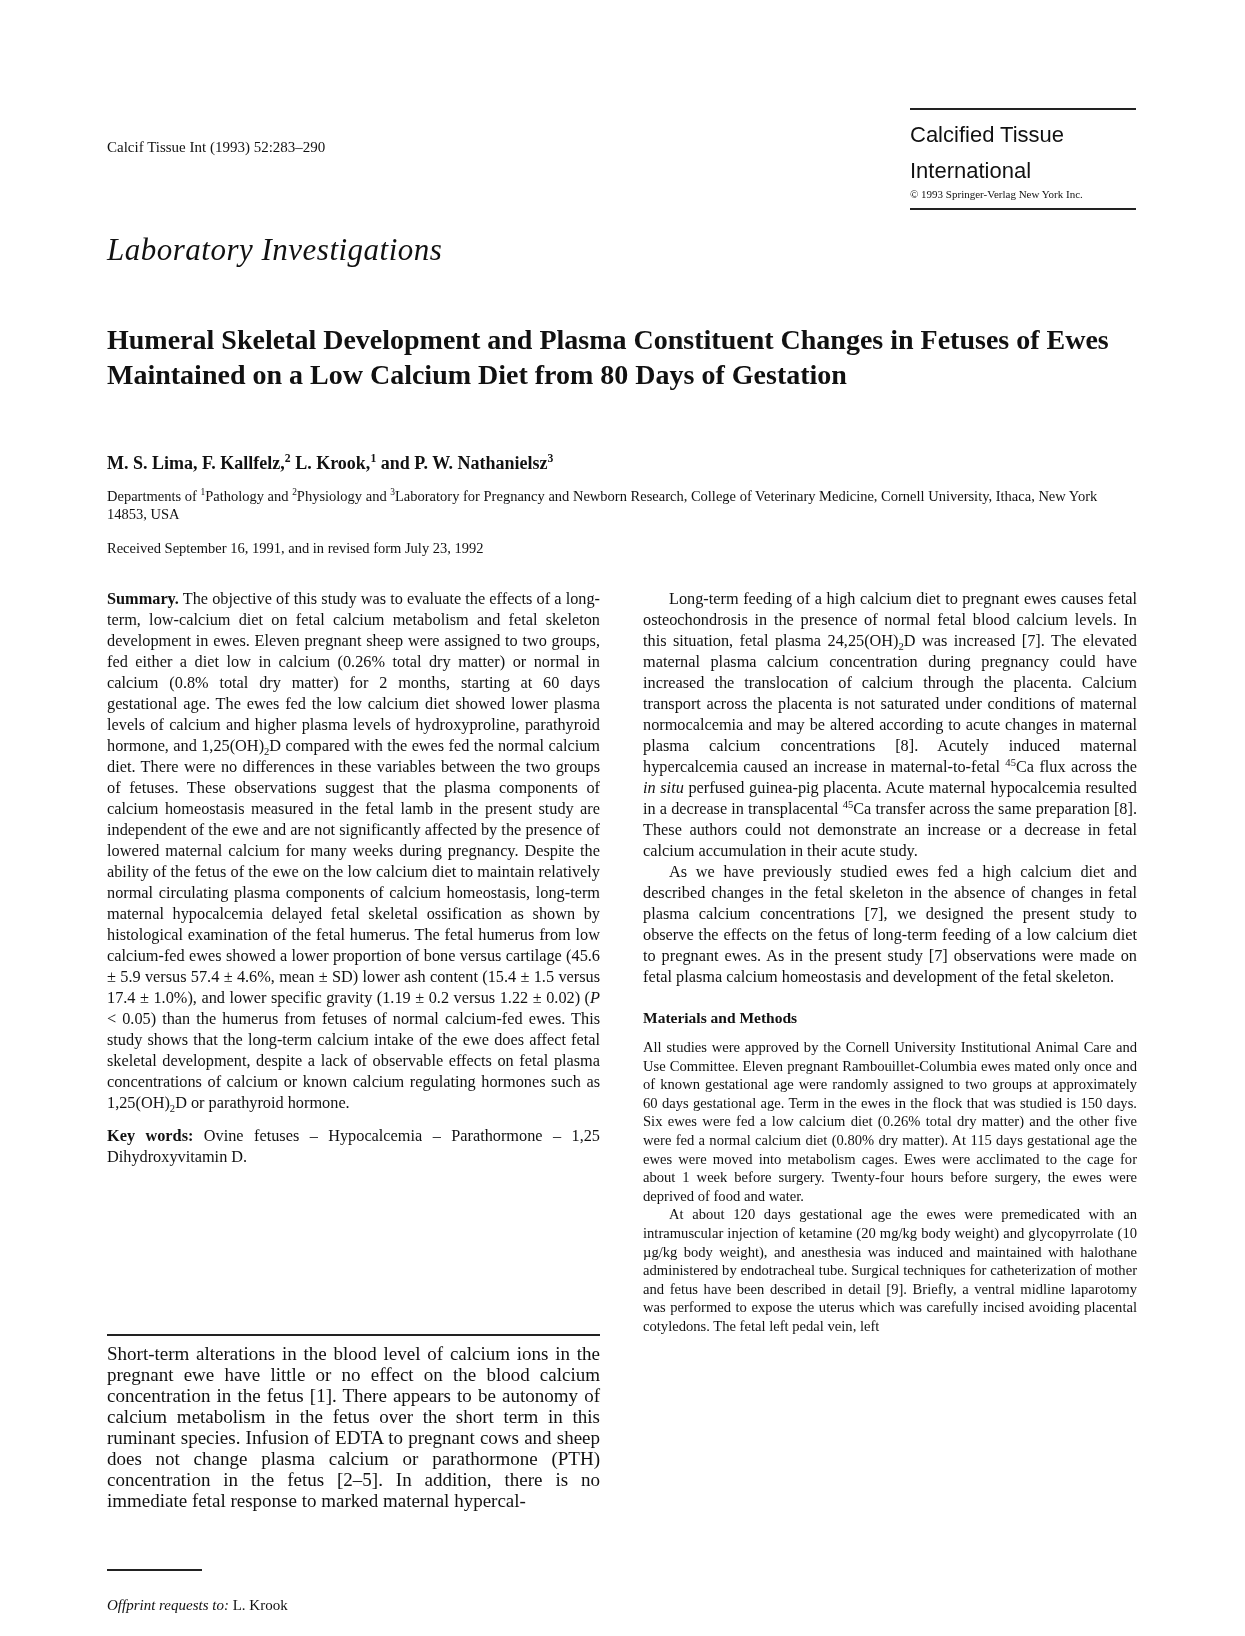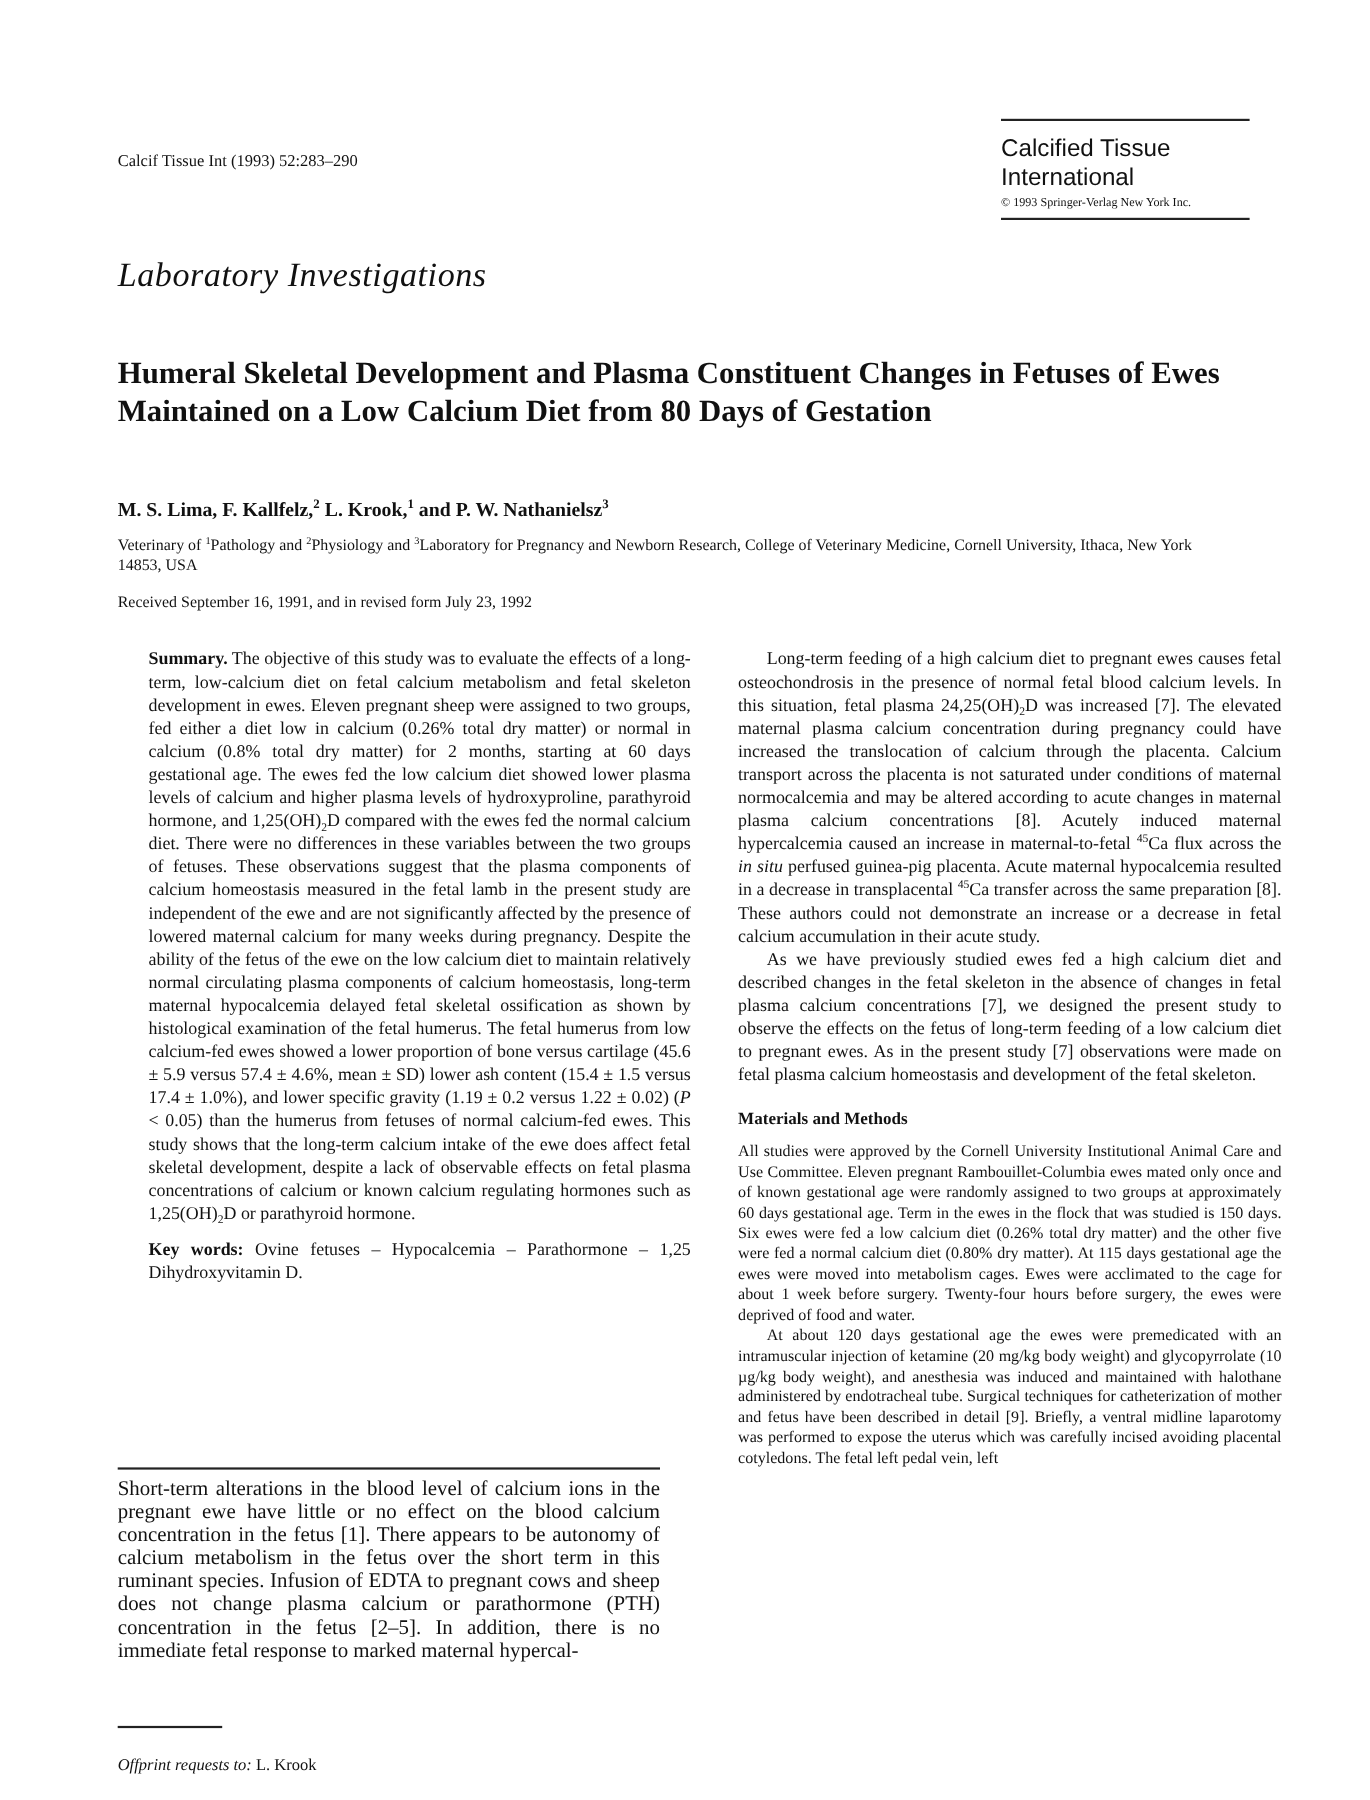--- a/index.html
+++ b/index.html
@@ -8,21 +8,21 @@
   .journal-ref { left: 107px; top: 101px; font-size: 15px; margin-top: 38px; }
   .brand-box { left: 910px; top: 108px; width: 226px; }
   .brand-rule { height: 2px; background: #222; width: 100%; }
   .brand-name { font-family: "Liberation Sans", sans-serif; font-size: 22px; line-height: 26px; margin-top: 12px; }
   .brand-copy { font-size: 11px; margin-top: 4px; margin-bottom: 8px; }
   .section-label { left: 107px; top: 232px; font-size: 31px; font-style: italic; letter-spacing: 0.5px; }
   .title { left: 107px; top: 322px; width: 1010px; font-size: 28px; font-weight: bold; line-height: 35px; }
   .authors { left: 107px; top: 453px; font-size: 18px; font-weight: bold; }
   .affil { left: 107px; top: 487px; width: 1010px; font-size: 14.5px; line-height: 18px; }
   .received { left: 107px; top: 540px; font-size: 14.5px; }
-  .col { position: absolute; font-size: 16.3px; line-height: 21px; text-align: justify; margin-left: 28px; }
+  .col { position: absolute; font-size: 16.3px; line-height: 21px; text-align: justify; }
   .col-left { left: 107px; top: 588px; width: 493px; }
   .col-right { left: 643px; top: 588px; width: 494px; }
   .col p { margin: 0; }
   .indent { text-indent: 26px; }
   .kw { margin-top: 12px !important; }
   .rule-full { position: absolute; left: 107px; top: 1334px; width: 493px; height: 2px; background: #222; }
   .intro { position: absolute; left: 107px; top: 1343px; width: 493px; font-size: 19px; line-height: 21px; text-align: justify; }
   .intro p { margin: 0; }
   .foot-rule { position: absolute; left: 107px; top: 1569px; width: 95px; height: 2px; background: #222; }
   .offprint { position: absolute; left: 107px; top: 1597px; font-size: 15px; }
@@ -31,35 +31,35 @@
   sub, sup { font-size: 0.65em; line-height: 0; }
 </style>
 </head>
 <body>
 
 <div class="abs journal-ref">Calcif Tissue Int (1993) 52:283–290</div>
 
 <div class="abs brand-box">
   <div class="brand-rule"></div>
   <div class="brand-name">Calcified Tissue</div>
-  <div class="brand-name" style="margin-top:0">International</div>
+  <div class="brand-name" style="margin-top:10px">International</div>
   <div class="brand-copy">© 1993 Springer-Verlag New York Inc.</div>
   <div class="brand-rule"></div>
 </div>
 
 <div class="abs section-label">Laboratory Investigations</div>
 
 <div class="abs title">Humeral Skeletal Development and Plasma Constituent Changes in Fetuses of Ewes Maintained on a Low Calcium Diet from 80 Days of Gestation</div>
 
 <div class="abs authors">
   <span>M. S. Lima,</span><sup></sup><span> F. Kallfelz,</span><sup>2</sup><span> L. Krook,</span><sup>1</sup><span> and P. W. Nathanielsz</span><sup>3</sup>
 </div>
 
 <div class="abs affil">
-  <span>Veterinary of </span><sup>1</sup><span>Pathology and </span><sup>2</sup><span>Physiology and </span><sup>3</sup><span>Laboratory for Pregnancy and Newborn Research, College of Veterinary Medicine, Cornell University, Ithaca, New York 14853, USA</span>
+  <span>Departments of </span><sup>1</sup><span>Pathology and </span><sup>2</sup><span>Physiology and </span><sup>3</sup><span>Laboratory for Pregnancy and Newborn Research, College of Veterinary Medicine, Cornell University, Ithaca, New York 14853, USA</span>
 </div>
 
 <div class="abs received">Received September 16, 1991, and in revised form July 23, 1992</div>
 
 <div class="col col-left">
   <p><b>Summary.</b><span> The objective of this study was to evaluate the effects of a long-term, low-calcium diet on fetal calcium metabolism and fetal skeleton development in ewes. Eleven pregnant sheep were assigned to two groups, fed either a diet low in calcium (0.26% total dry matter) or normal in calcium (0.8% total dry matter) for 2 months, starting at 60 days gestational age. The ewes fed the low calcium diet showed lower plasma levels of calcium and higher plasma levels of hydroxyproline, parathyroid hormone, and 1,25(OH)</span><sub>2</sub><span>D compared with the ewes fed the normal calcium diet. There were no differences in these variables between the two groups of fetuses. These observations suggest that the plasma components of calcium homeostasis measured in the fetal lamb in the present study are independent of the ewe and are not significantly affected by the presence of lowered maternal calcium for many weeks during pregnancy. Despite the ability of the fetus of the ewe on the low calcium diet to maintain relatively normal circulating plasma components of calcium homeostasis, long-term maternal hypocalcemia delayed fetal skeletal ossification as shown by histological examination of the fetal humerus. The fetal humerus from low calcium-fed ewes showed a lower proportion of bone versus cartilage (45.6 ± 5.9 versus 57.4 ± 4.6%, mean ± SD) lower ash content (15.4 ± 1.5 versus 17.4 ± 1.0%), and lower specific gravity (1.19 ± 0.2 versus 1.22 ± 0.02) (</span><i>P</i><span> &lt; 0.05) than the humerus from fetuses of normal calcium-fed ewes. This study shows that the long-term calcium intake of the ewe does affect fetal skeletal development, despite a lack of observable effects on fetal plasma concentrations of calcium or known calcium regulating hormones such as 1,25(OH)</span><sub>2</sub><span>D or parathyroid hormone.</span></p>
   <p class="kw"><b>Key words:</b><span> Ovine fetuses – Hypocalcemia – Parathormone – 1,25 Dihydroxyvitamin D.</span></p>
 </div>
 
 <div class="rule-full"></div>

